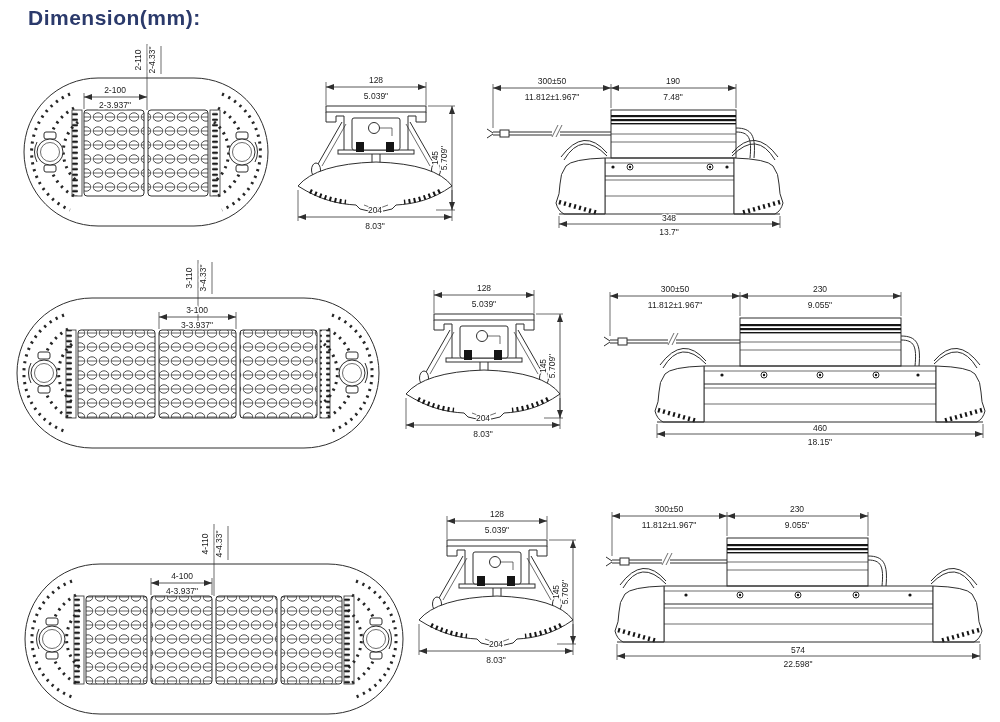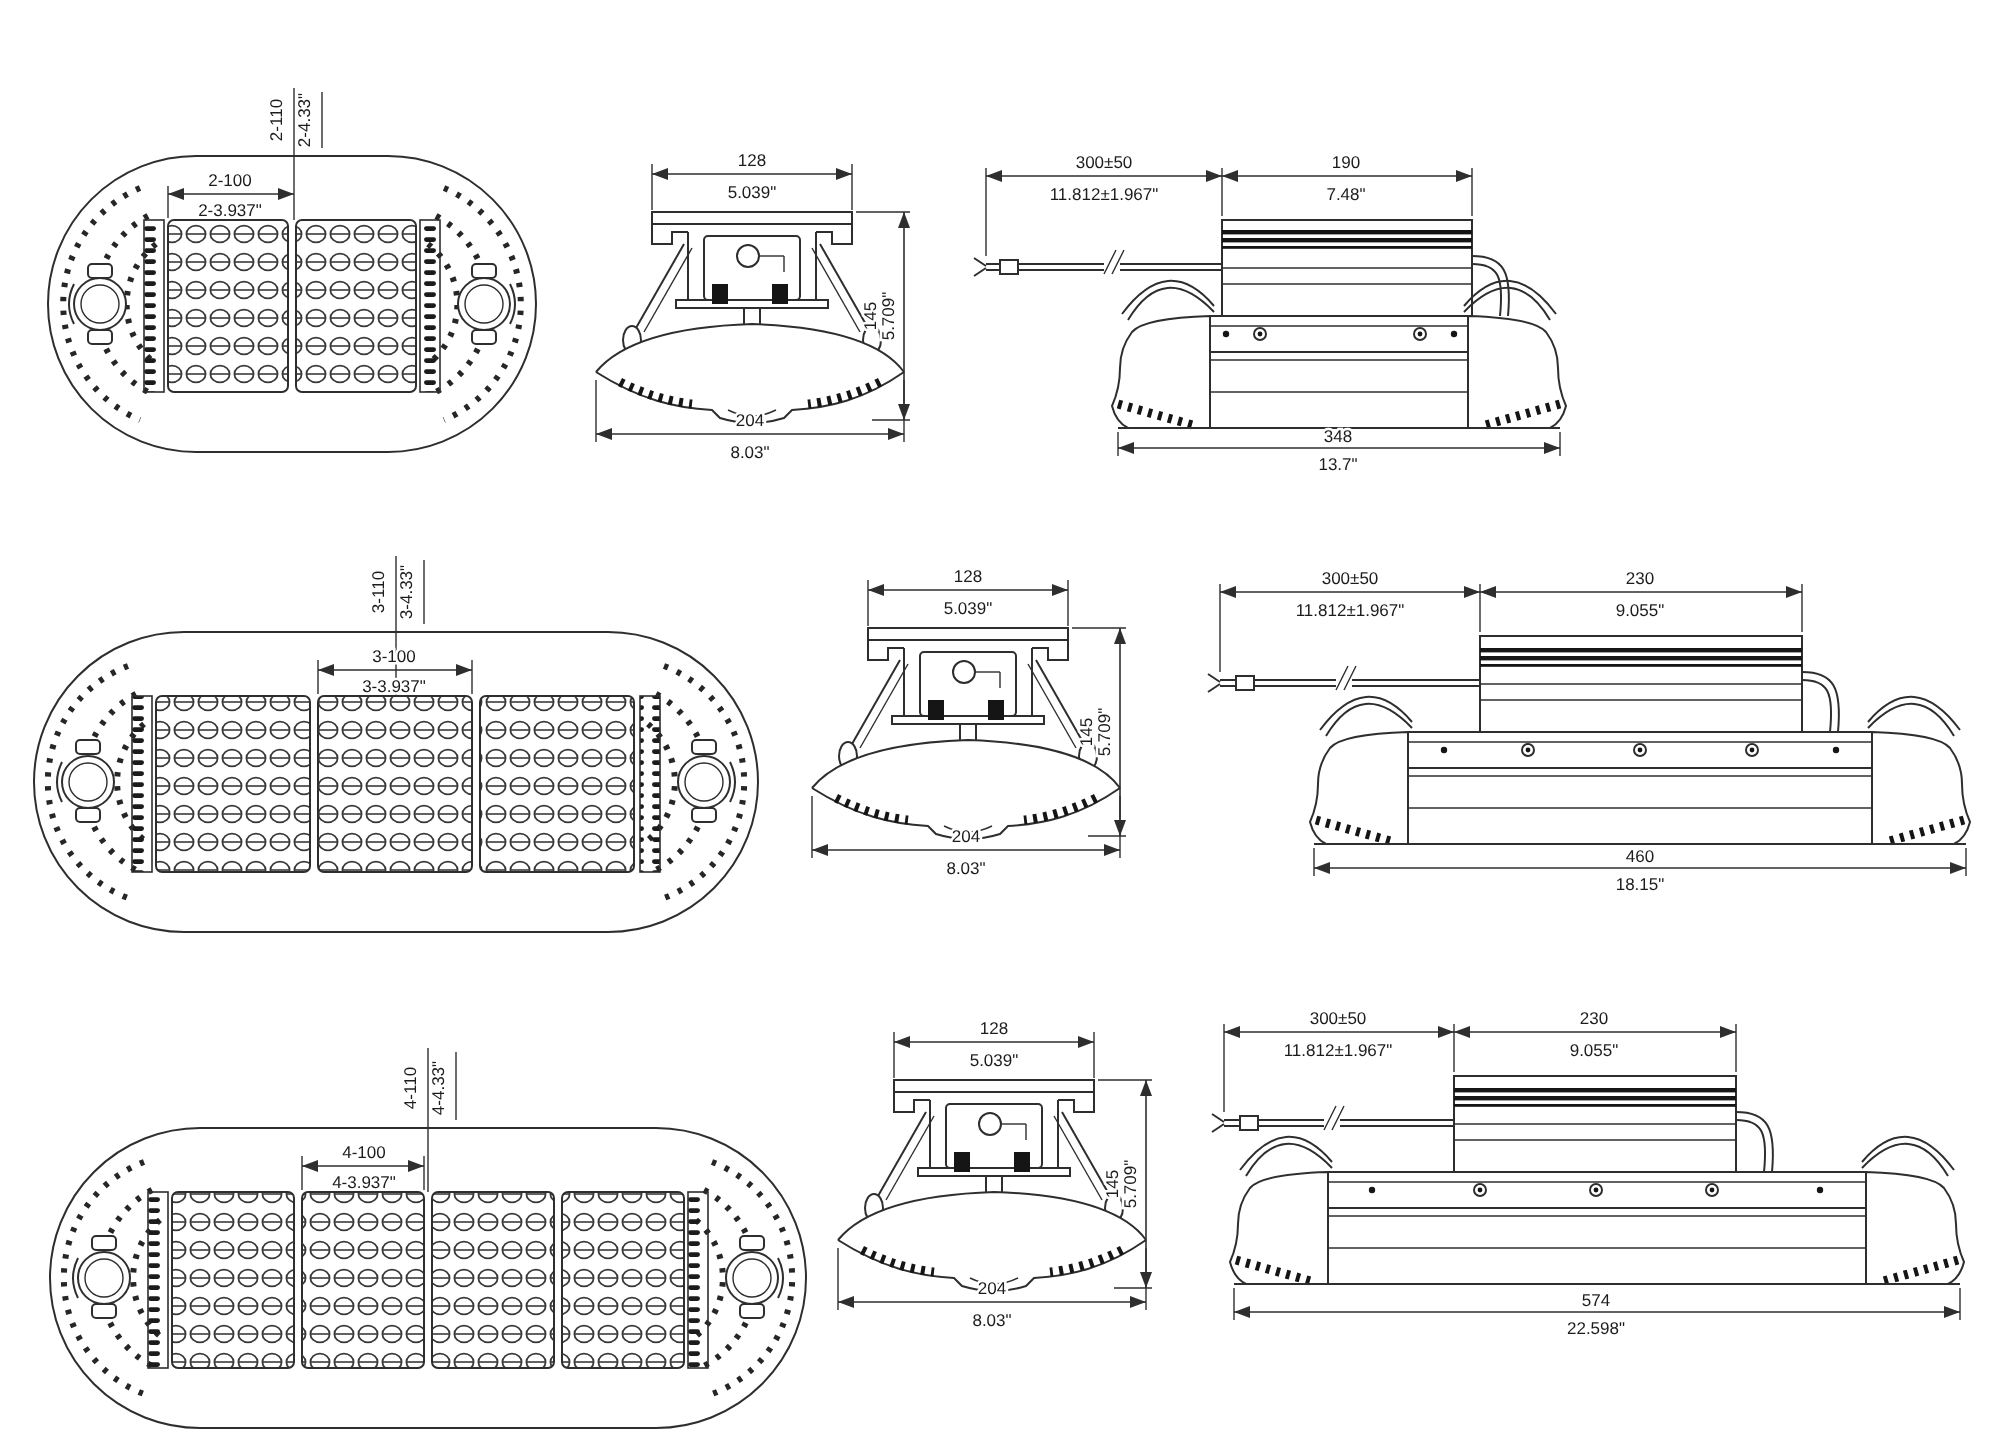--- a/index.html
+++ b/index.html
@@ -35,20 +35,21 @@
       <ellipse cx="6" cy="7" rx="4.8" ry="4.2" fill="#fff" stroke="#3a3a3a" stroke-width="0.9"></ellipse>
       <line x1="1.4" y1="7" x2="10.6" y2="7" stroke="#3a3a3a" stroke-width="0.8"></line>
     </pattern>
     <pattern id="slots" width="10" height="5.5" patternUnits="userSpaceOnUse">
       <rect x="2" y="1.6" width="6" height="2.4" rx="1.2" fill="#1b1b1b"></rect>
     </pattern>
   </defs>
 </svg>
 
 <div id="canvas">
+  <div id="title">Dimension(mm):</div>
 
   <div class="dwg" style="left:20px;top:40px">
     <svg width="252" height="190" viewBox="0 0 252 190">
       <g>
         <rect x="4" y="38" width="244" height="148" rx="74" class="lnf"></rect>
         <path d="M58,82 A38,38 0 0 0 58,142" class="dot-arc"></path>
         <path d="M54,68 A50,50 0 0 0 54,156" class="dot-arc"></path>
         <path d="M50,54 A63,63 0 0 0 50,170" class="dot-arc"></path>
         <path d="M194,82 A38,38 0 0 1 194,142" class="dot-arc"></path>
         <path d="M198,68 A50,50 0 0 1 198,156" class="dot-arc"></path>
@@ -183,21 +184,21 @@
         <text x="92" y="22" class="dim halo">300±50</text>
         <text x="92" y="38" class="dim halo">11.812±1.967"</text>
         <text x="213" y="22" class="dim halo">190</text>
         <text x="213" y="38" class="dim halo">7.48"</text>
         <text x="209" y="159" class="dim halo">348</text>
         <text x="209" y="173" class="dim halo">13.7"</text>
       </g>
     </svg>
   </div>
 
-  <div class="dwg" style="left:14px;top:274px">
+  <div class="dwg" style="left:14px;top:256px">
     <svg width="368" height="198" viewBox="0 0 368 198">
       <g>
         <rect x="3" y="42" width="362" height="150" rx="75" class="lnf"></rect>
         <path d="M58,88 A38,38 0 0 0 58,146" class="dot-arc"></path>
         <path d="M54,73 A50,50 0 0 0 54,161" class="dot-arc"></path>
         <path d="M50,59 A62,62 0 0 0 50,175" class="dot-arc"></path>
         <path d="M310,88 A38,38 0 0 1 310,146" class="dot-arc"></path>
         <path d="M314,73 A50,50 0 0 1 314,161" class="dot-arc"></path>
         <path d="M318,59 A62,62 0 0 1 318,175" class="dot-arc"></path>
         <rect x="24" y="96" width="12" height="7" rx="2" class="lnf"></rect>

